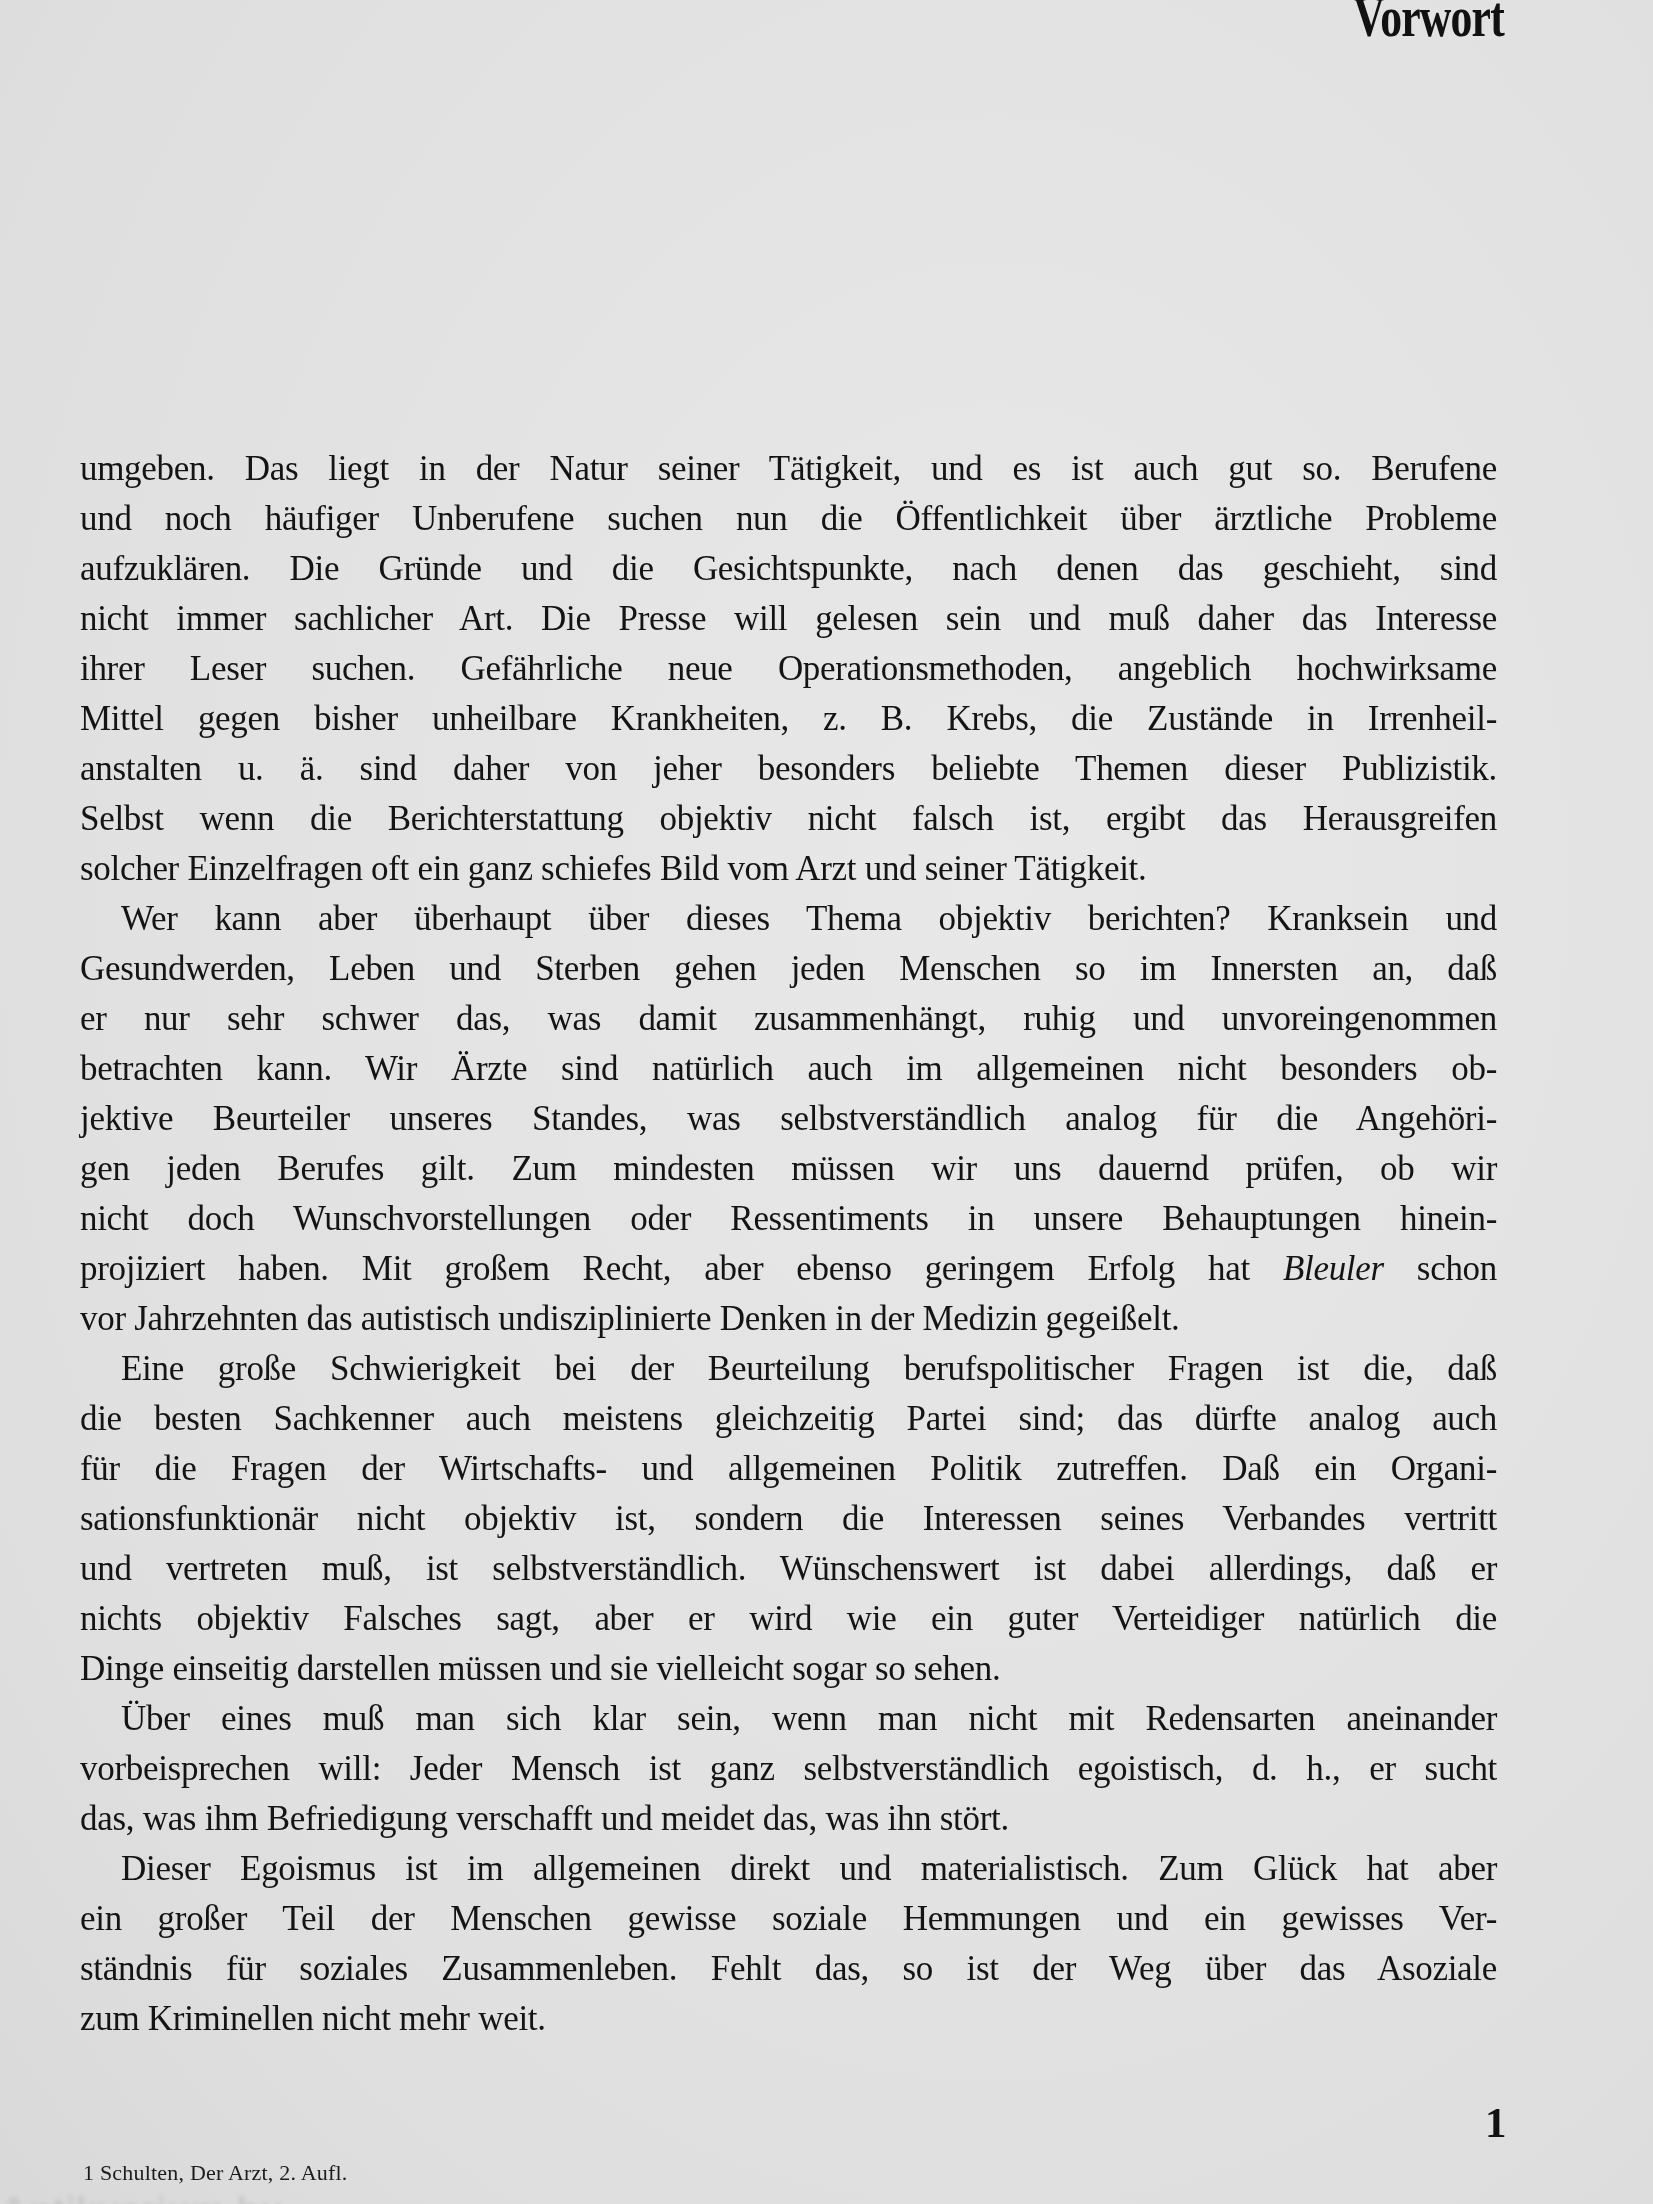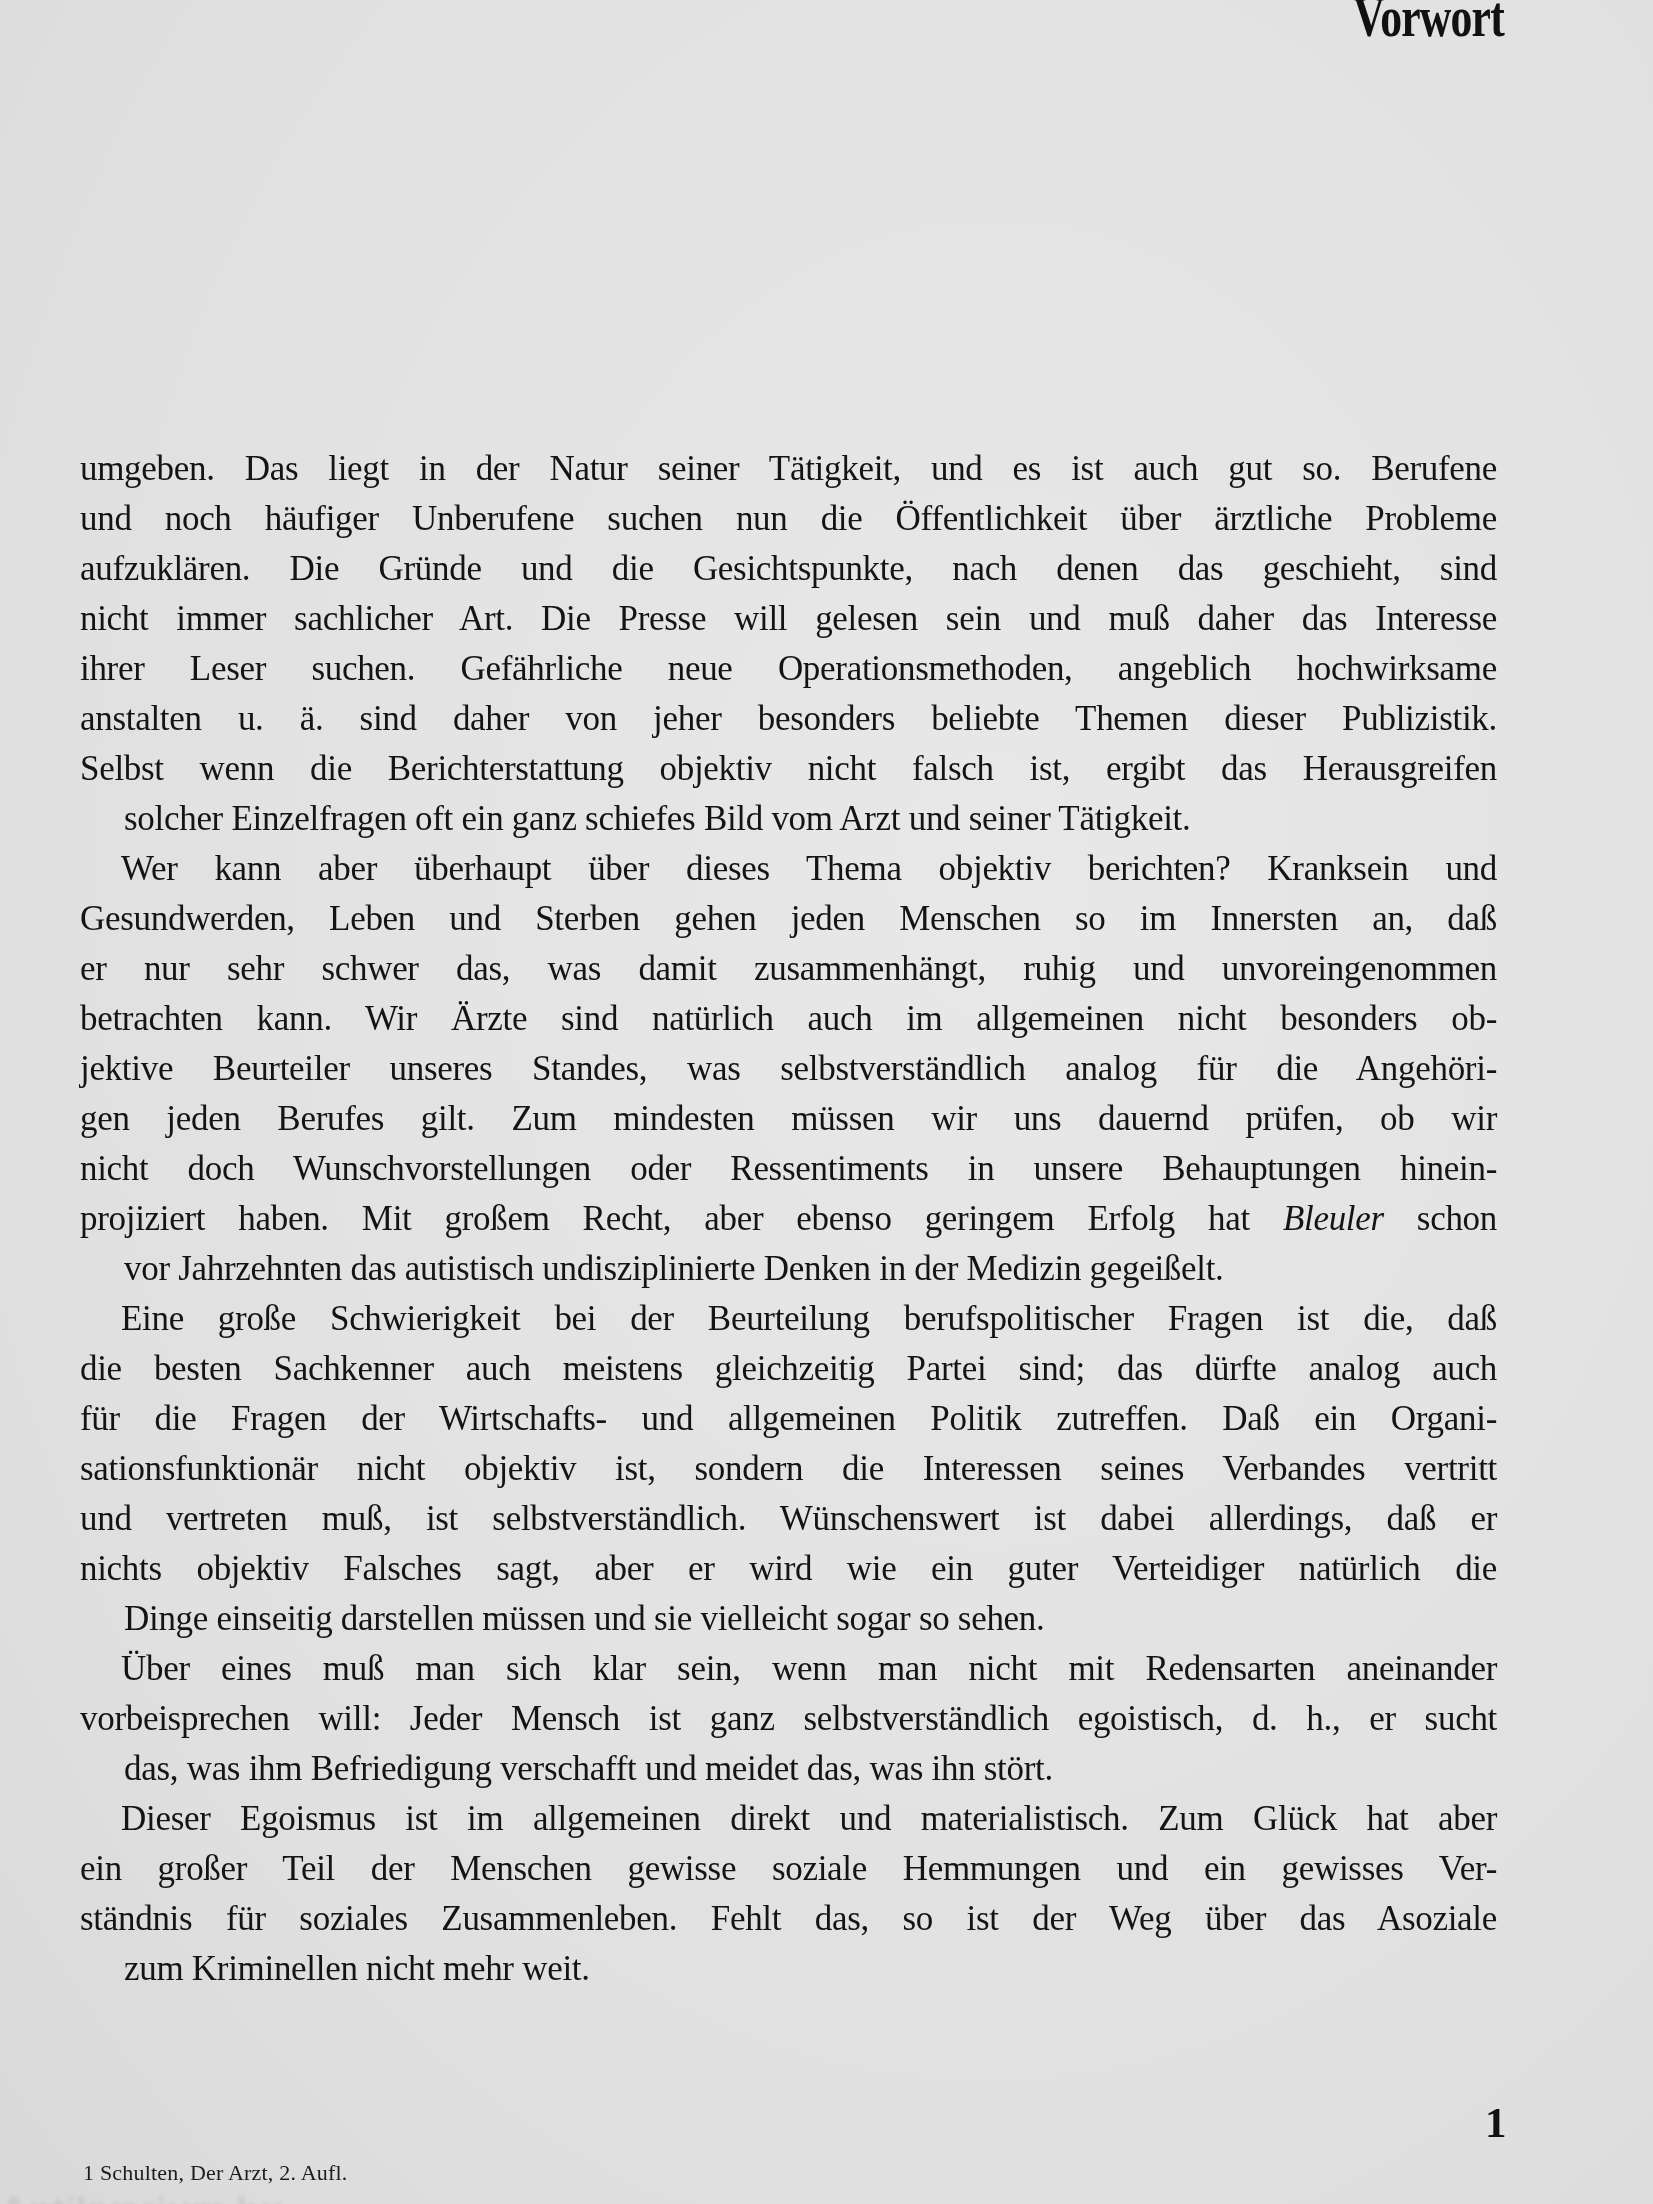--- a/index.html
+++ b/index.html
@@ -22,21 +22,21 @@
     position: absolute; left: 80px; top: 444px; width: 1417px;
   }
   .line {
     display: block; height: 50px; line-height: 50px;
     font-size: 35px;
     text-align: justify; text-align-last: justify;
     white-space: nowrap; overflow: visible;
     letter-spacing: -0.3px;
   }
   .line.first { padding-left: 41px; }
-  .line.last { text-align-last: left; margin-left: 44px; }
+  .line.last { text-align-last: left; }
   .line span.it { font-style: italic; margin-top: 47px; }
   .page-number {
     position: absolute; left: 1485px; top: 2098px;
     font-weight: bold; font-size: 43px; color: #111;
   }
   .footnote {
     position: absolute; left: 83px; top: 2160px;
     font-size: 22px; color: #1c1c1c; letter-spacing: 0.2px; text-align: center;
   }
   .watermark {
@@ -52,20 +52,21 @@
 <div class="heading">Vorwort</div>
 
 <div class="text-block">
 
   <div>
     <span class="line">umgeben. Das liegt in der Natur seiner Tätigkeit, und es ist auch gut so. Berufene</span>
     <span class="line">und noch häufiger Unberufene suchen nun die Öffentlichkeit über ärztliche Probleme</span>
     <span class="line">aufzuklären. Die Gründe und die Gesichtspunkte, nach denen das geschieht, sind</span>
     <span class="line">nicht immer sachlicher Art. Die Presse will gelesen sein und muß daher das Interesse</span>
     <span class="line">ihrer Leser suchen. Gefährliche neue Operationsmethoden, angeblich hochwirksame</span>
+    <span class="line">Mittel gegen bisher unheilbare Krankheiten, z. B. Krebs, die Zustände in Irrenheil-</span>
     <span class="line">anstalten u. ä. sind daher von jeher besonders beliebte Themen dieser Publizistik.</span>
     <span class="line">Selbst wenn die Berichterstattung objektiv nicht falsch ist, ergibt das Herausgreifen</span>
     <span class="line last">solcher Einzelfragen oft ein ganz schiefes Bild vom Arzt und seiner Tätigkeit.</span>
   </div>
 
   <div>
     <span class="line first">Wer kann aber überhaupt über dieses Thema objektiv berichten? Kranksein und</span>
     <span class="line">Gesundwerden, Leben und Sterben gehen jeden Menschen so im Innersten an, daß</span>
     <span class="line">er nur sehr schwer das, was damit zusammenhängt, ruhig und unvoreingenommen</span>
     <span class="line">betrachten kann. Wir Ärzte sind natürlich auch im allgemeinen nicht besonders ob-</span>

